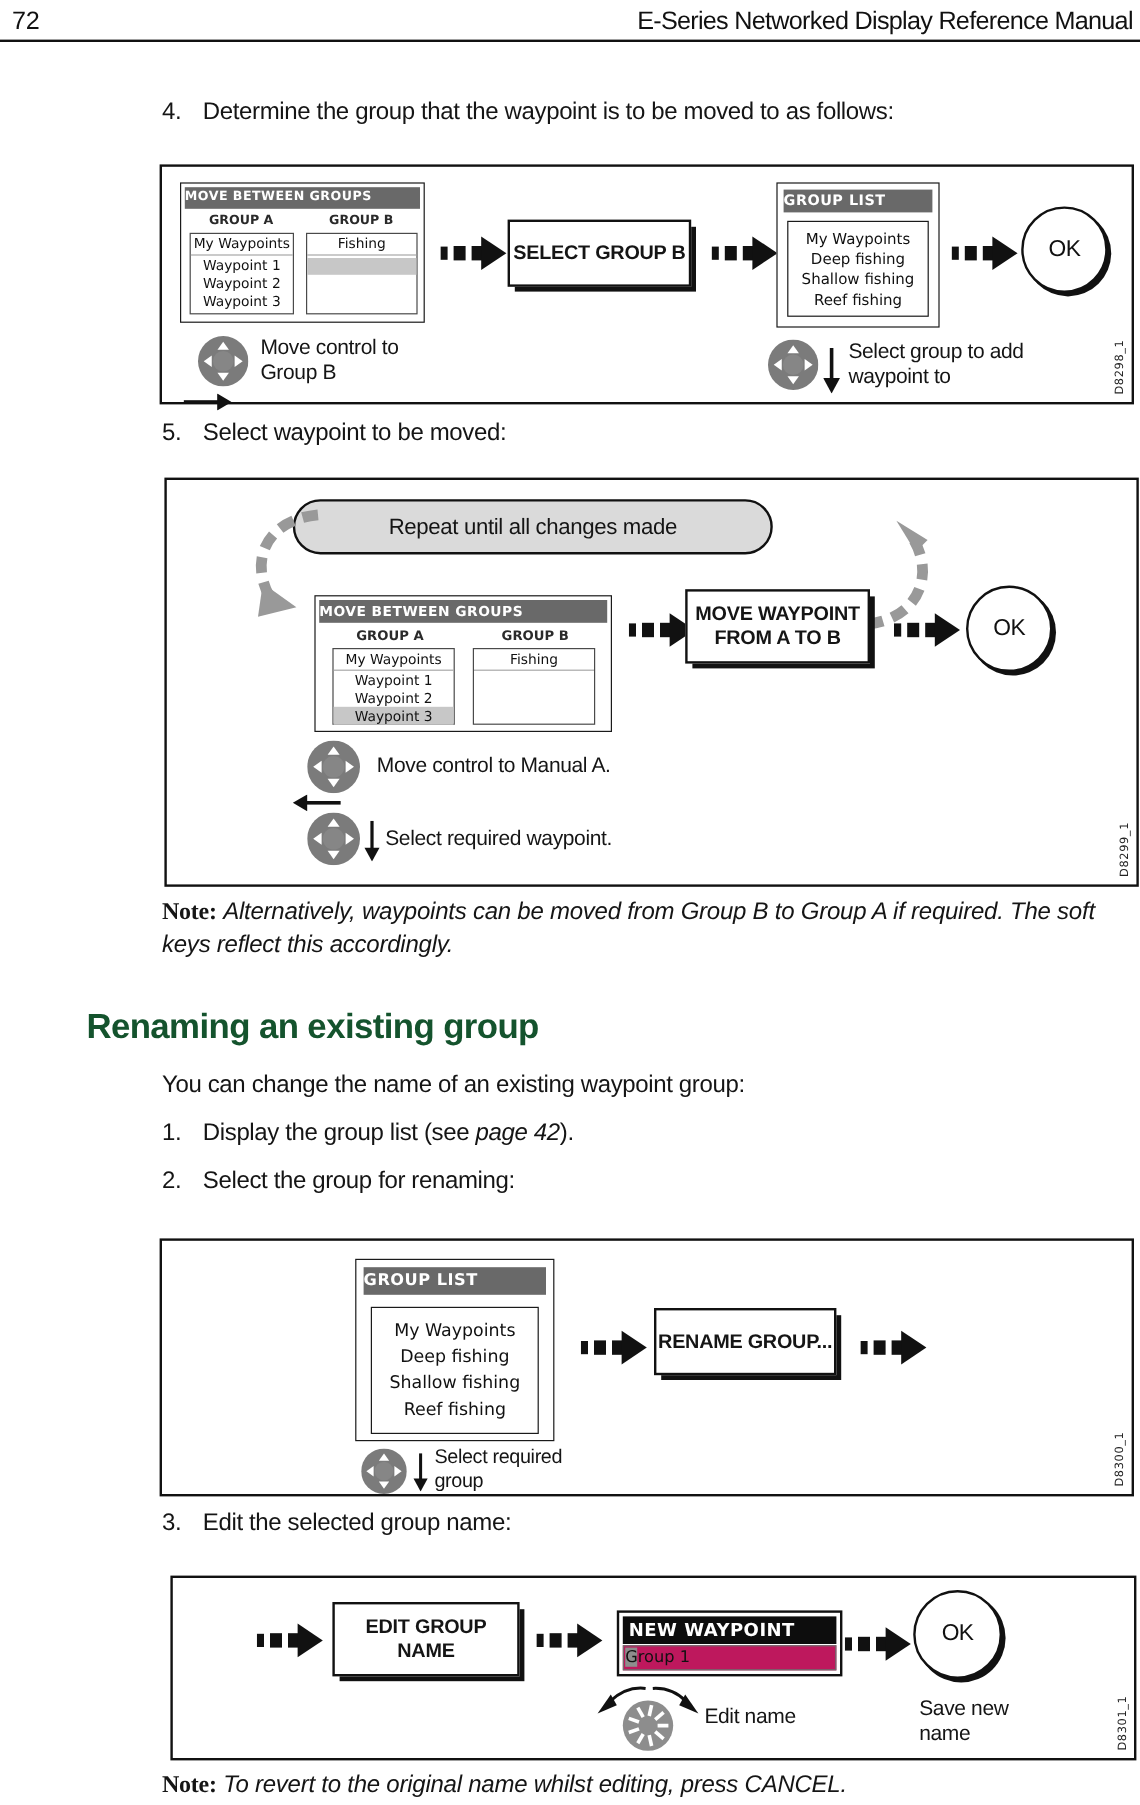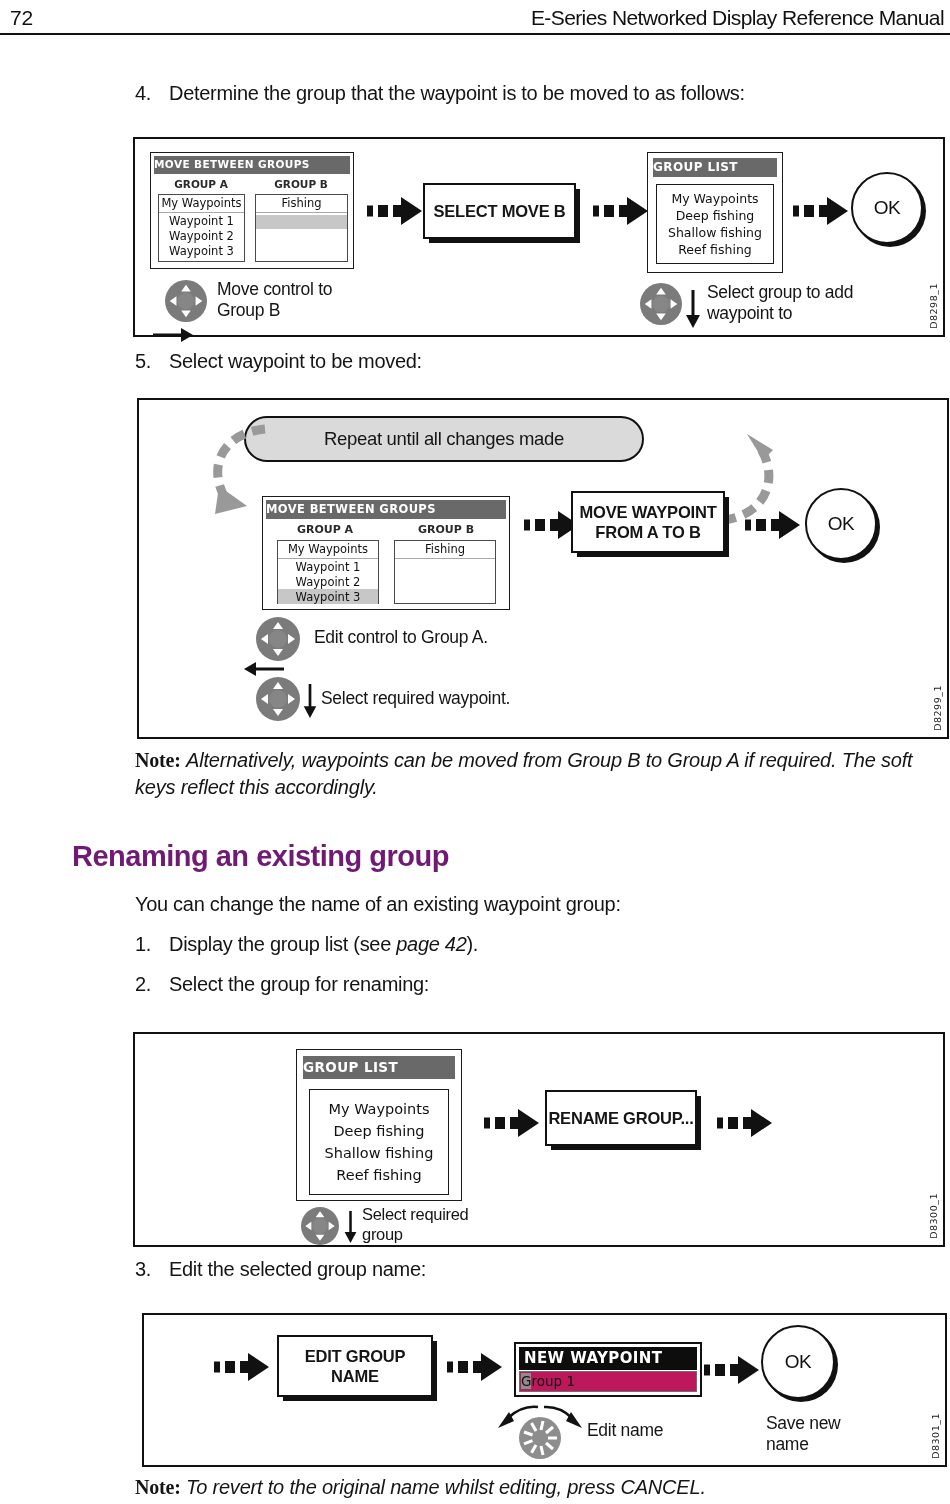--- a/index.html
+++ b/index.html
@@ -9,21 +9,21 @@
   .hdr-num{position:absolute;left:10px;top:6px;font-size:21px;letter-spacing:-0.3px;}
   .hdr-title{position:absolute;right:6px;top:6px;font-size:21px;letter-spacing:-0.6px;}
   .hdr-rule{position:absolute;left:0;top:33px;width:950px;height:2px;background:#111;}
   
   .step{position:absolute;display:flex;font-size:20px;letter-spacing:-0.3px;color:#151515;}
   .step .num{width:34px;flex:0 0 34px;}
   .para{position:absolute;font-size:20px;letter-spacing:-0.3px;color:#151515;}
   .note{position:absolute;font-size:20px;letter-spacing:-0.2px;line-height:27px;color:#151515;}
   .note .nlabel{font-family:"Liberation Serif",serif;font-weight:bold;font-style:normal;}
   .note .nbody{font-style:italic;}
-  .h1{position:absolute;font-size:29px;font-weight:bold;letter-spacing:-0.5px;color:#701a75;}
+  .h1{position:absolute;font-size:29px;font-weight:bold;letter-spacing:-0.5px;color:#14532d;}
   .em{font-style:italic;}
   
   .figbox{position:absolute;border:2px solid #111;background:#fff;}
   .figid{position:absolute;right:4px;bottom:6px;writing-mode:vertical-rl;transform:rotate(180deg);
          font-family:"DejaVu Sans",sans-serif;font-size:9.5px;color:#222;letter-spacing:.5px;}
   
   .panel{position:absolute;border:1.5px solid #1a1a1a;background:#fff;padding:3px;box-sizing:border-box;}
   .ptitle{background:#696969;color:#fff;font-family:"DejaVu Sans",sans-serif;font-weight:bold;
           letter-spacing:.4px;}
   .glabel{position:absolute;font-family:"DejaVu Sans",sans-serif;font-weight:bold;color:#2a2a2a;text-align:center;}
@@ -87,21 +87,21 @@
 
     <svg class="abs" style="left:232px;top:57px;" width="56" height="30" viewBox="0 0 56 30">
       <g fill="#111">
           <rect x="0" y="9.5" width="6" height="11"></rect>
           <rect x="11" y="9" width="10" height="12"></rect>
           <rect x="26" y="9" width="9" height="12"></rect>
           <polygon points="34,1 55,15 34,29"></polygon>
         </g>
     </svg>
 
-    <div class="skbtn" style="left:288px;top:44px;width:153px;height:56px;">SELECT MOVE B</div>
+    <div class="skbtn" style="left:288px;top:44px;width:153px;height:56px;">SELECT GROUP B</div>
 
     <svg class="abs" style="left:458px;top:57px;" width="56" height="30" viewBox="0 0 56 30">
       <g fill="#111">
           <rect x="0" y="9.5" width="6" height="11"></rect>
           <rect x="11" y="9" width="10" height="12"></rect>
           <rect x="26" y="9" width="9" height="12"></rect>
           <polygon points="34,1 55,15 34,29"></polygon>
         </g>
     </svg>
 
@@ -219,21 +219,21 @@
     <svg class="abs" style="left:117px;top:217px;" width="44" height="44" viewBox="0 0 44 44">
       <circle cx="22" cy="22" r="22" fill="#7b7b7b"></circle>
         <circle cx="22" cy="22" r="9" fill="#868686"></circle>
       <g fill="#fff">
           <polygon points="22,5 27,12 17,12"></polygon>
           <polygon points="22,39 27,32 17,32"></polygon>
           <polygon points="5,22 12,17 12,27"></polygon>
           <polygon points="39,22 32,17 32,27"></polygon>
         </g>
     </svg>
-    <div class="cap" style="left:175px;top:227px;width:280px;">Edit control to Group A.</div>
+    <div class="cap" style="left:175px;top:227px;width:280px;">Move control to Manual A.</div>
     <svg class="abs" style="left:105px;top:262px;" width="40" height="14" viewBox="0 0 40 14">
       <rect x="10" y="5.5" width="30" height="3" fill="#111"></rect>
         <polygon points="12,0 12,14 0,7" fill="#111"></polygon>
     </svg>
     <svg class="abs" style="left:117px;top:277px;" width="44" height="44" viewBox="0 0 44 44">
       <circle cx="22" cy="22" r="22" fill="#7b7b7b"></circle>
         <circle cx="22" cy="22" r="9" fill="#868686"></circle>
       <g fill="#fff">
           <polygon points="22,5 27,12 17,12"></polygon>
           <polygon points="22,39 27,32 17,32"></polygon>

